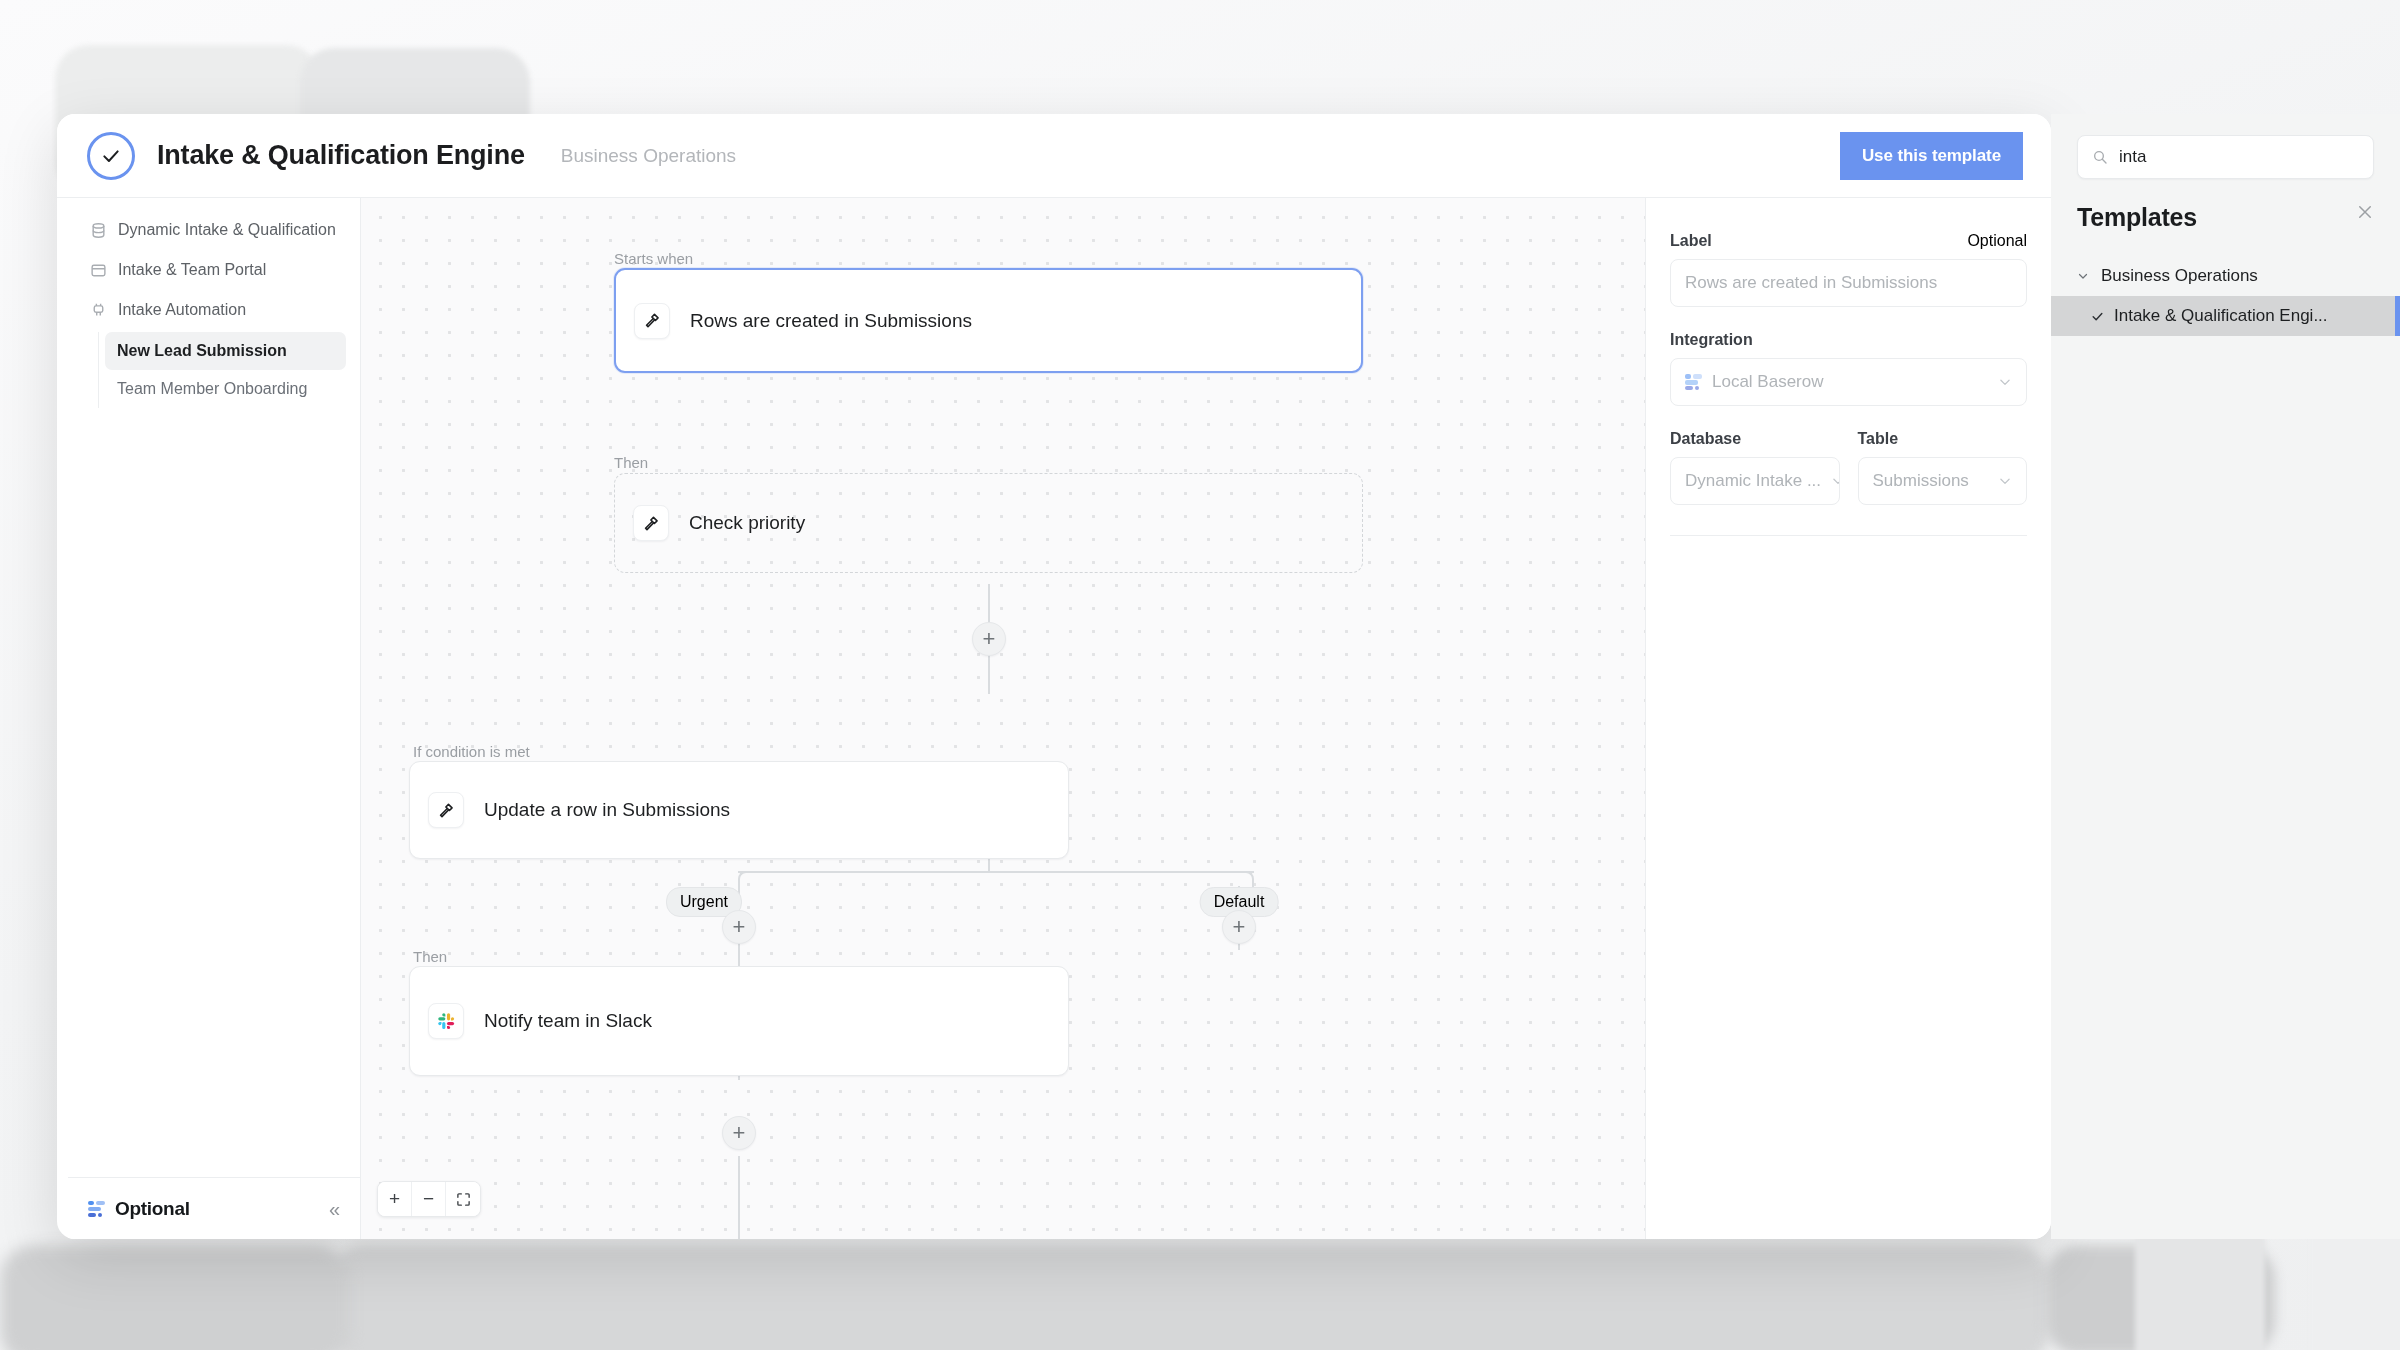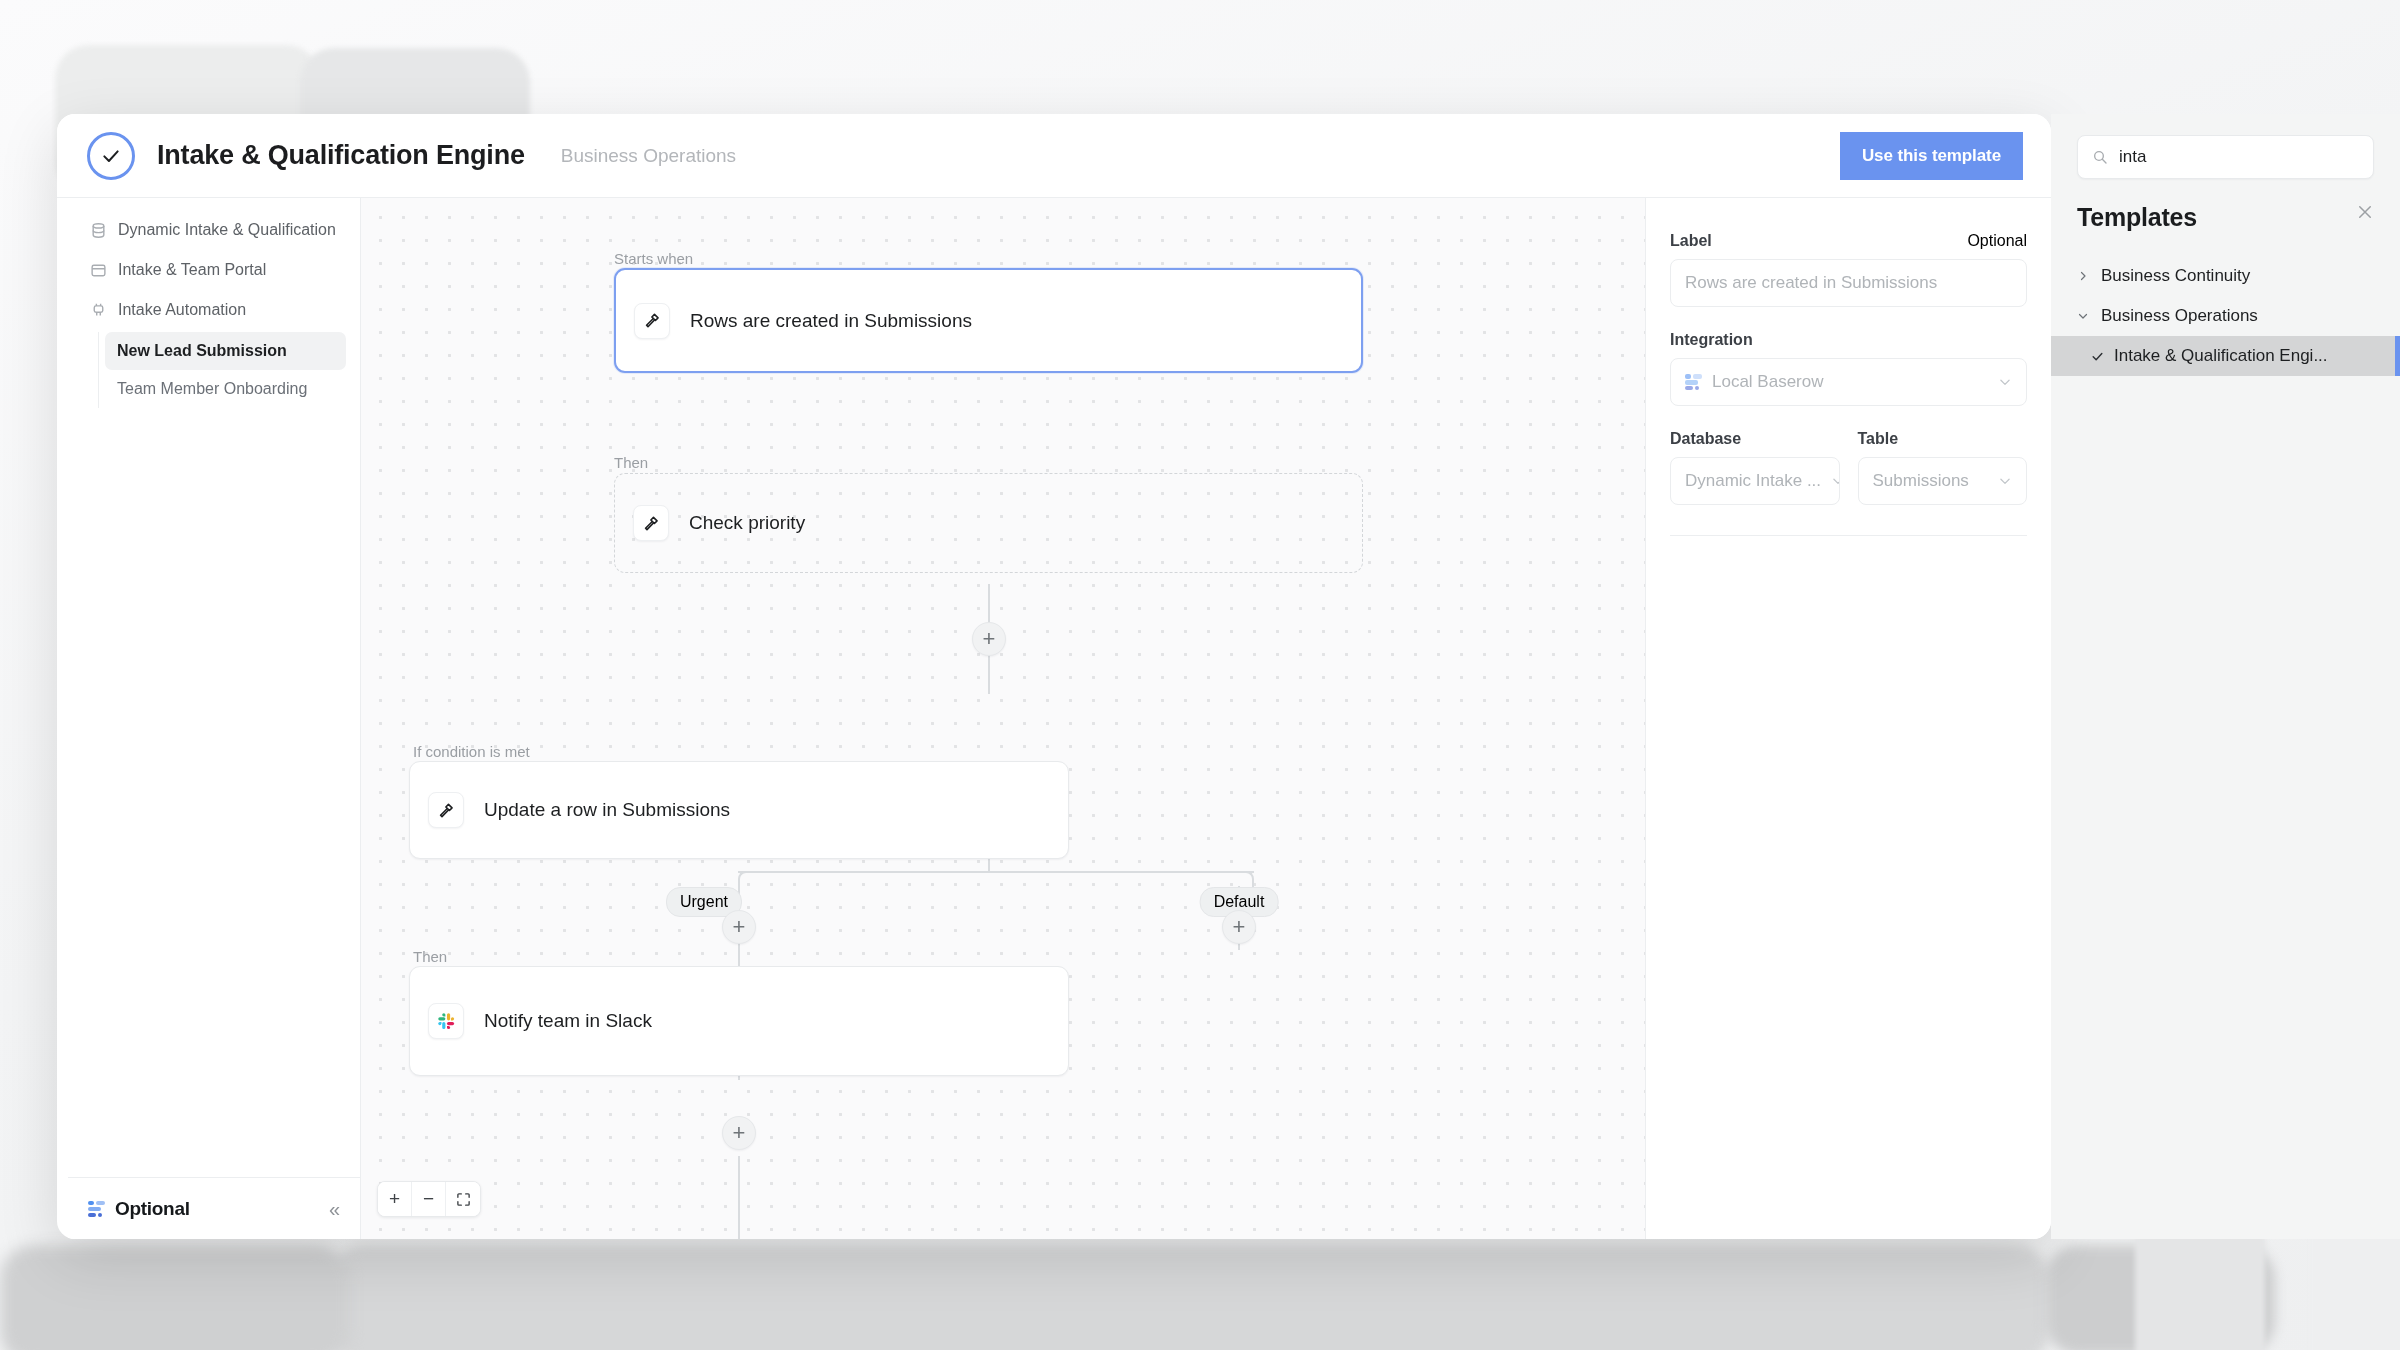--- a/index.html
+++ b/index.html
@@ -462,28 +462,20 @@
     <span id="tpl-title">Templates</span>
     <span id="tpl-close">
       <svg viewBox="0 0 24 24" fill="none" stroke="currentColor" stroke-width="2" stroke-linecap="round">
           <path d="M5 5l14 14M19 5L5 19"></path>
         </svg>
     </span>
   </div>
 
   <div id="tpl-list">
 
-    <div class="tpl-group">
-      <span class="chev">
-        <svg viewBox="0 0 24 24" fill="none" stroke="currentColor" stroke-width="2.4" stroke-linecap="round" stroke-linejoin="round">
-            <polyline points="9 5 16 12 9 19"></polyline>
-          </svg>
-      </span>
-      <span>Business Continuity</span>
-    </div>
 
     <div class="tpl-group">
       <span class="chev">
         <svg viewBox="0 0 24 24" fill="none" stroke="currentColor" stroke-width="2.4" stroke-linecap="round" stroke-linejoin="round">
             <polyline points="5 9 12 16 19 9"></polyline>
           </svg>
       </span>
       <span>Business Operations</span>
     </div>
 

